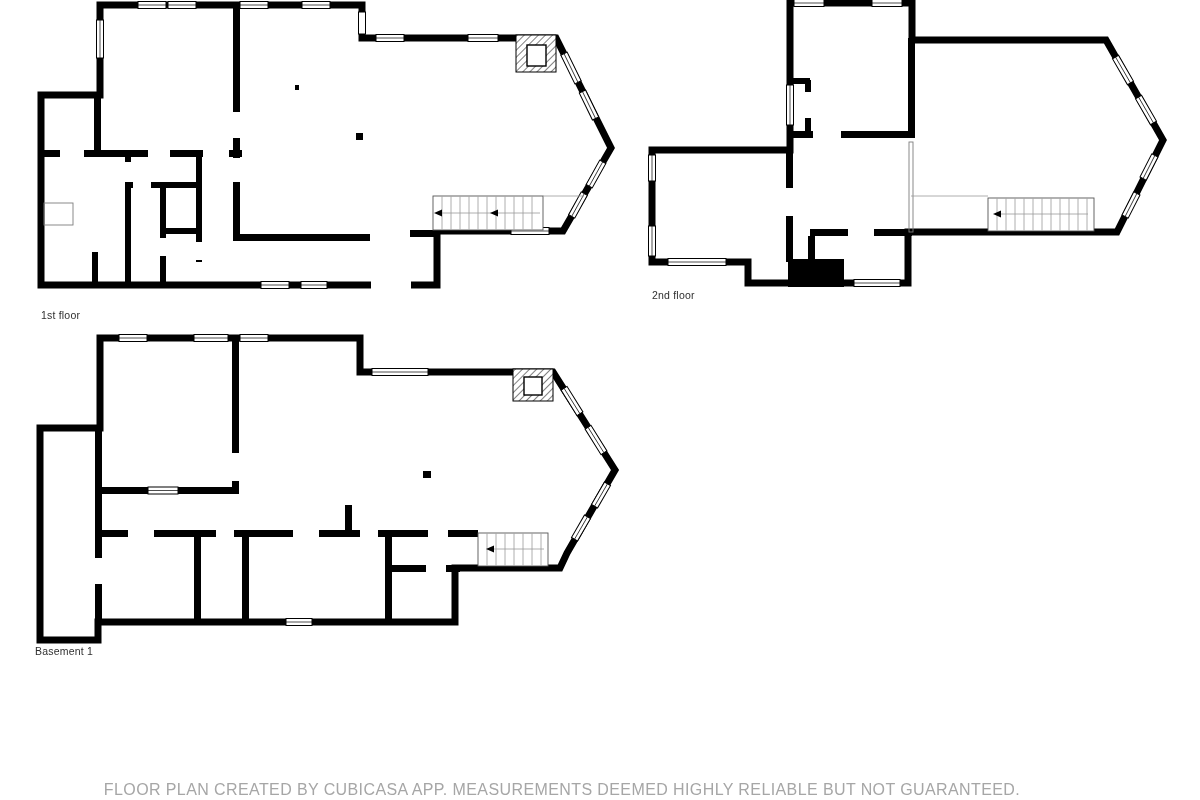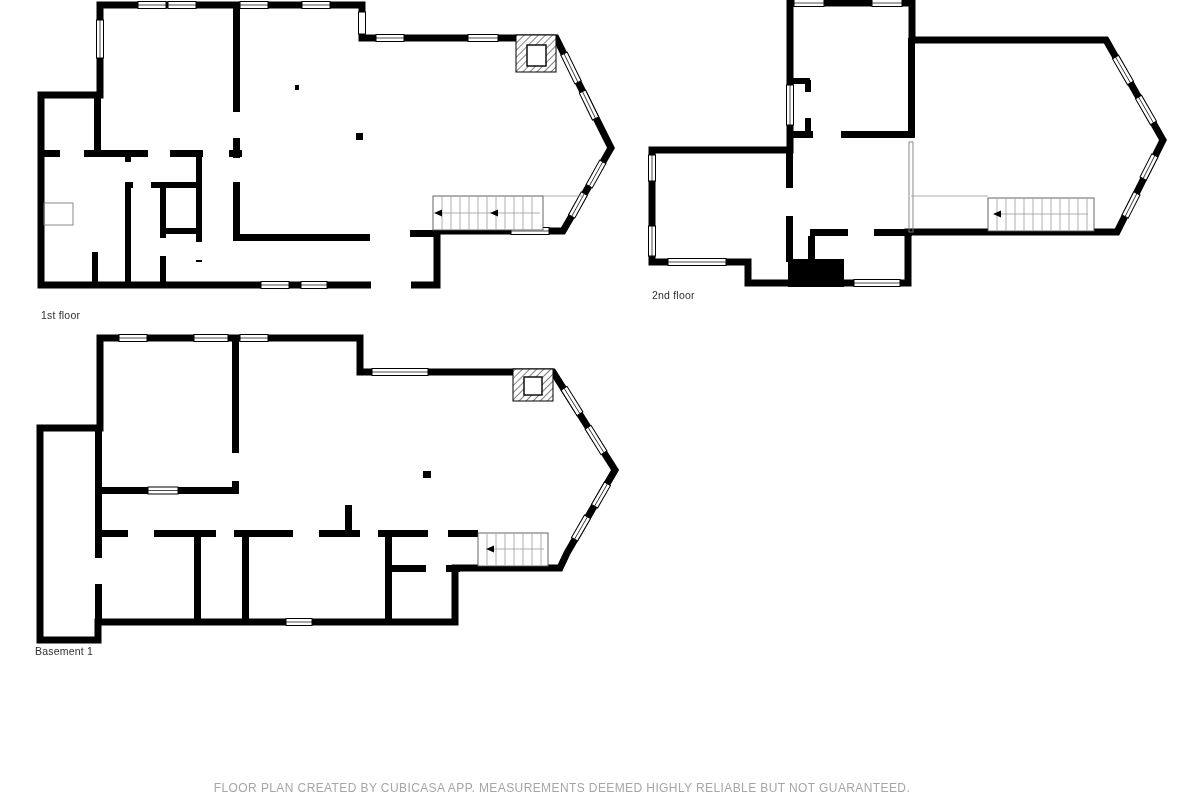--- a/index.html
+++ b/index.html
@@ -11,21 +11,21 @@
   .win{fill:#ffffff;stroke:#000000;stroke-width:1;}
   .winline{stroke:#000000;stroke-width:0.7;}
   .thin{fill:none;stroke:#7d7d7d;stroke-width:0.9;}
   .stair{fill:#ffffff;stroke:#555555;stroke-width:0.9;}
   .riser{stroke:#999999;stroke-width:0.8;}
   .arrow{fill:#000000;}
   .room-name,.room-dims{font-family:"Liberation Sans",sans-serif;font-size:9px;fill:#3d3d3d;text-anchor:middle;letter-spacing:0.25px;}
   .floor-label{font-family:"Liberation Sans",sans-serif;font-size:10.5px;fill:#2f2f2f;text-anchor:start;letter-spacing:0.2px;}
   #footer-disclaimer{
     position:absolute;left:0;top:781px;width:1124px;text-align:center;
-    font-size:12px;color:#a6a6a6;letter-spacing:0.4px;font-family:"Liberation Sans",sans-serif;
+    font-size:16px;color:#a6a6a6;letter-spacing:0.4px;font-family:"Liberation Sans",sans-serif;
   }
 </style>
 </head>
 <body>
 
 <svg width="1200" height="800" viewBox="0 0 1200 800">
   <defs>
     <pattern id="hatch" patternUnits="userSpaceOnUse" width="5" height="5" patternTransform="rotate(45)">
       <rect width="5" height="5" fill="#ffffff"></rect>
       <line x1="0" y1="0" x2="0" y2="5" stroke="#3a3a3a" stroke-width="1.3"></line>

